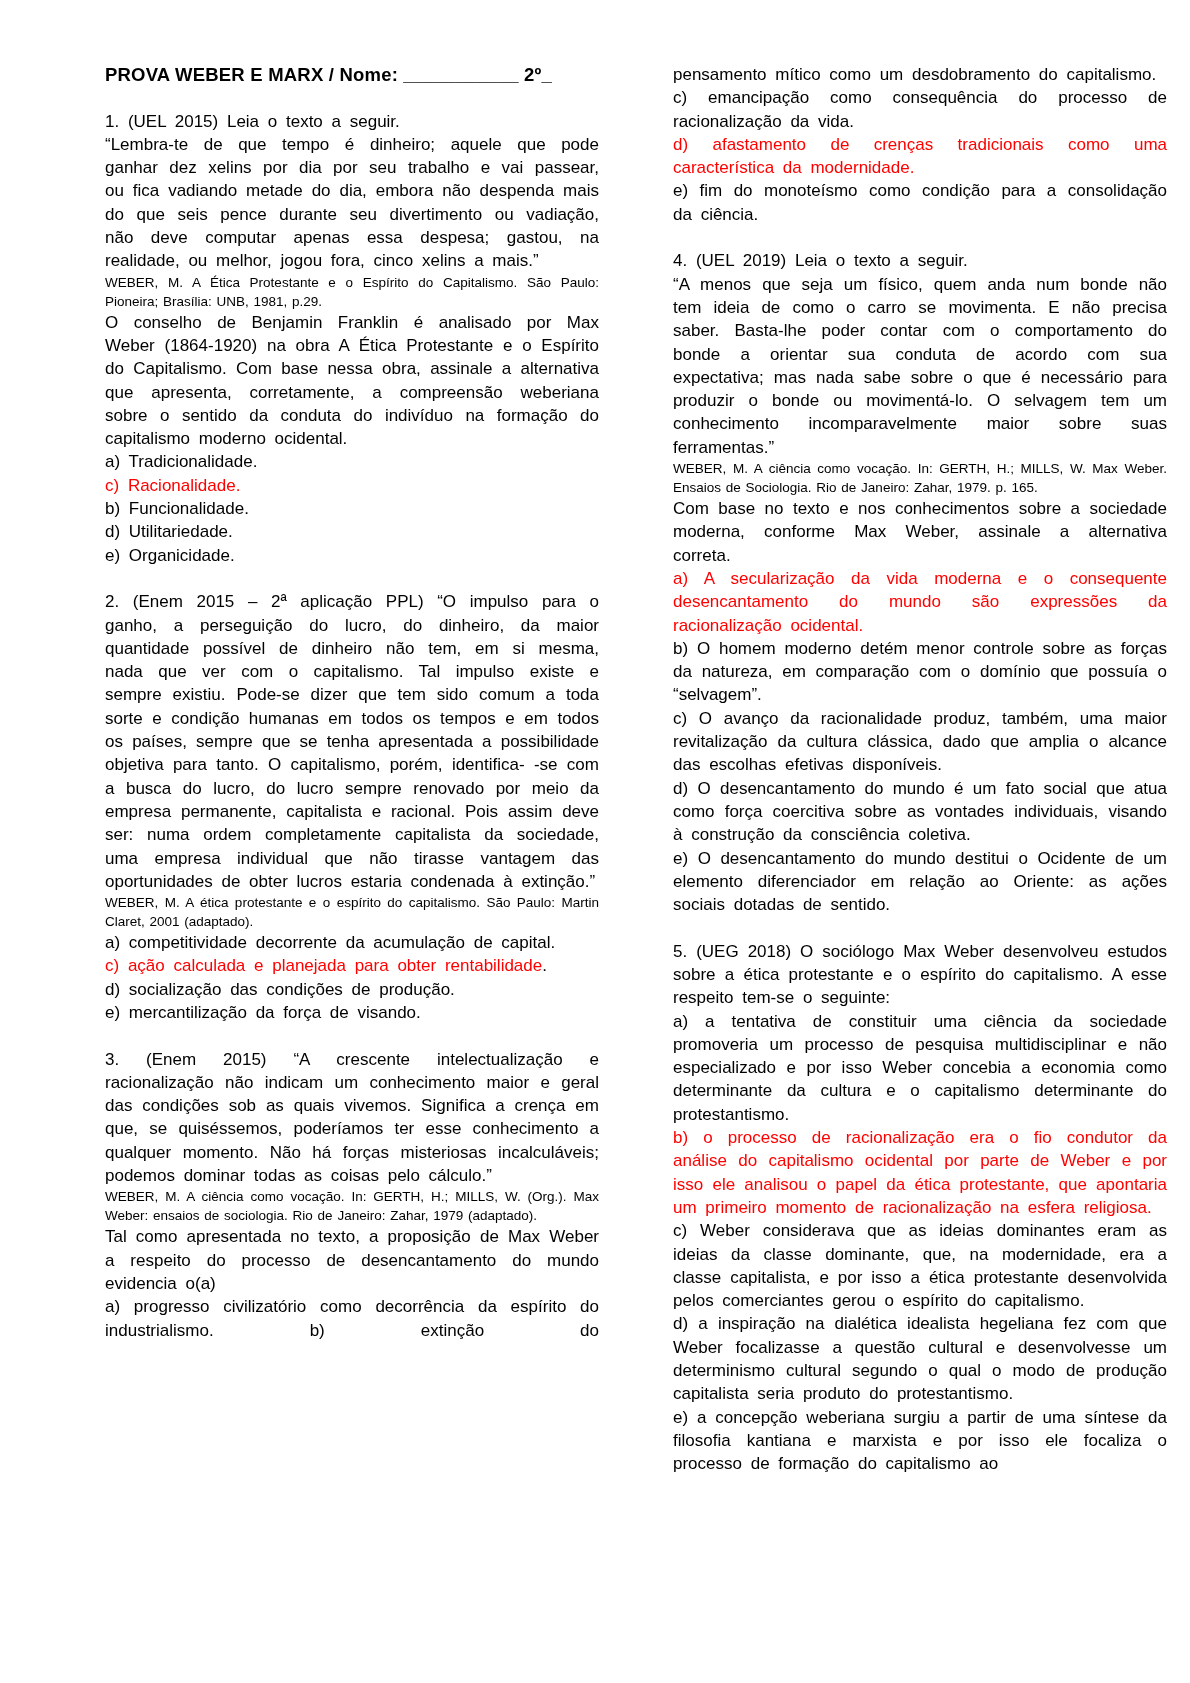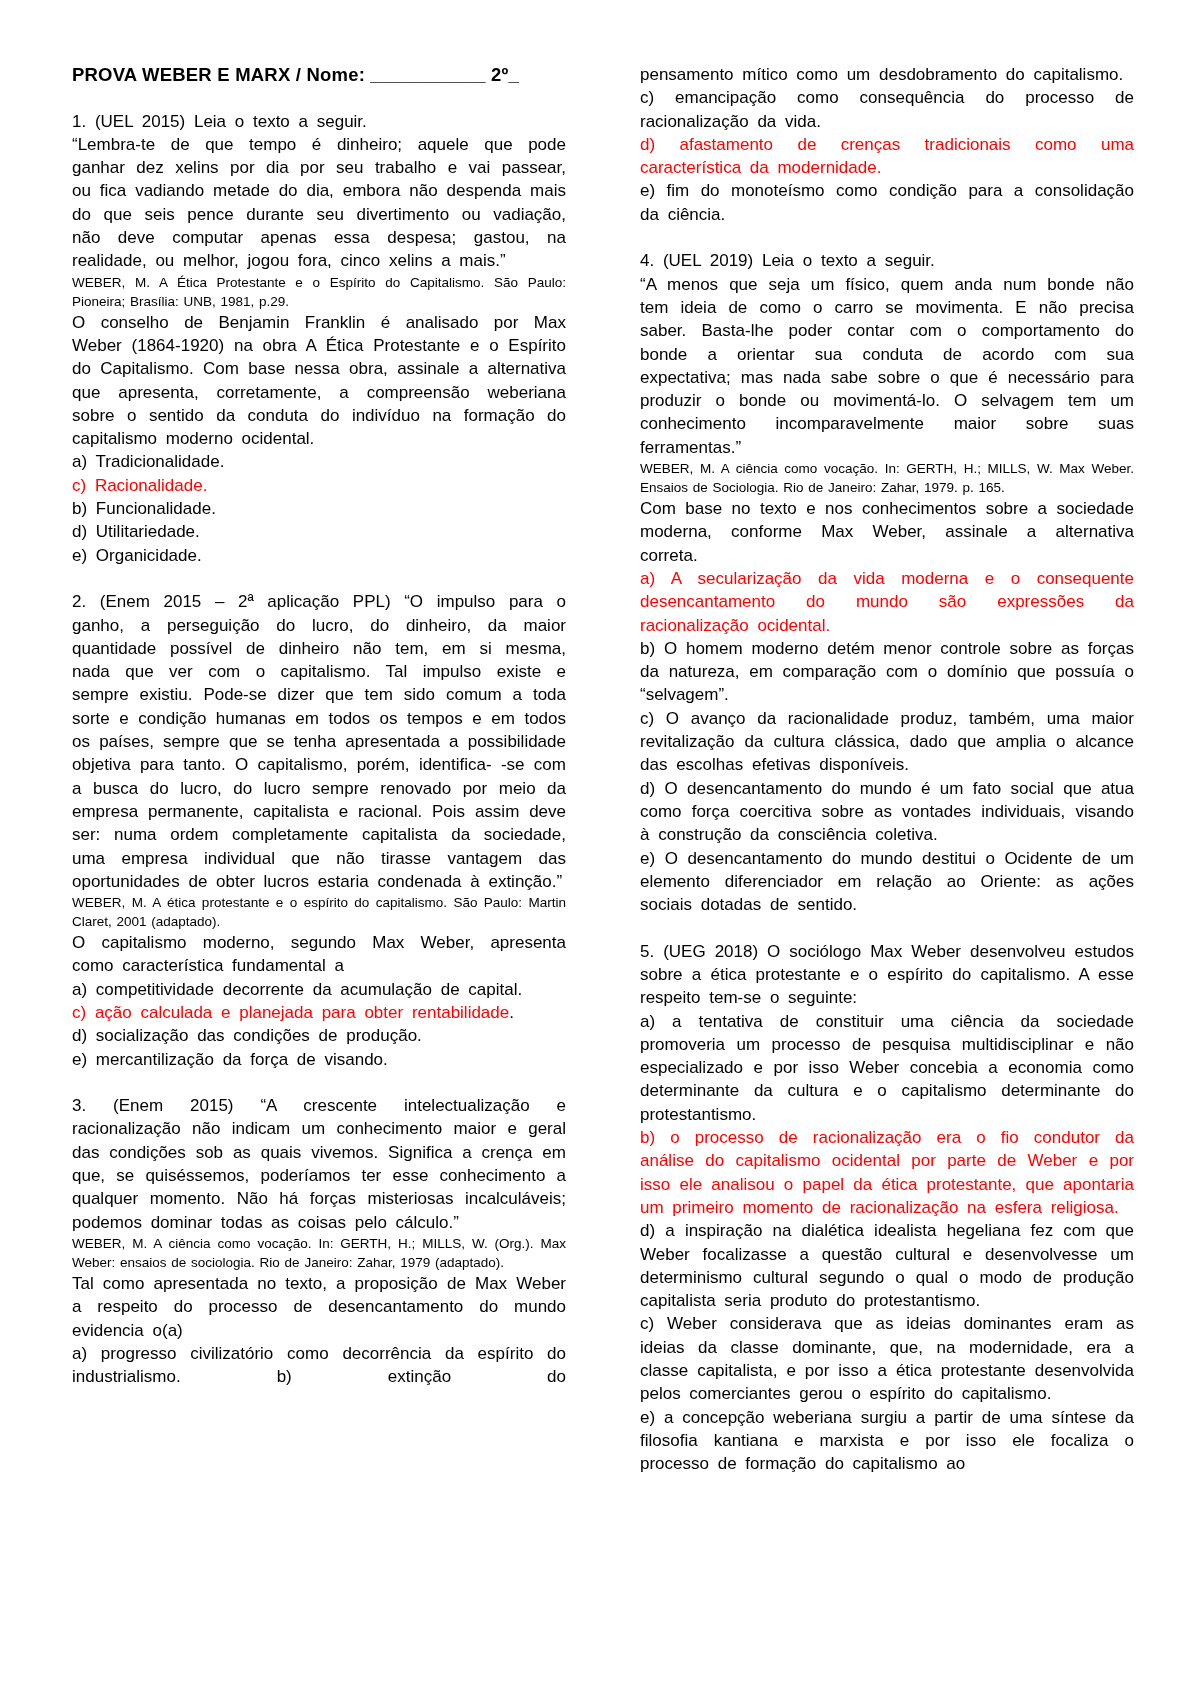--- a/index.html
+++ b/index.html
@@ -6,21 +6,21 @@
   body {
     width: 1190px; height: 1683px;
     background: #ffffff;
     overflow: hidden;
     color: #000000;
     font-family: "Liberation Sans", sans-serif;
   }
   .page {
     box-sizing: border-box;
     width: 1190px; height: 1683px;
-    padding: 63px 55px 30px 72px;
+    padding: 63px 55px 30px 105px;
   }
   .cols { display: flex; gap: 74px; align-items: flex-start; }
   .col { width: 494px; flex: 0 0 494px; }
   p.blk, div.blk { margin: 0; padding: 0; }
   .title {
     font-size: 18.5px; line-height: 23.3px; font-weight: bold;
     white-space: nowrap; letter-spacing: 0.2px;
   }
   .body {
     font-size: 17px; line-height: 23.3px;
@@ -47,21 +47,20 @@
         <p class="blk citation"><span>WEBER, M. A Ética Protestante e o Espírito do Capitalismo. São Paulo: Pioneira; Brasília: UNB, 1981, p.29.</span></p>
         <p class="blk body"><span>O conselho de Benjamin Franklin é analisado por Max Weber (1864-1920) na obra A Ética Protestante e o Espírito do Capitalismo. Com base nessa obra, assinale a alternativa que apresenta, corretamente, a compreensão weberiana sobre o sentido da conduta do indivíduo na formação do capitalismo moderno ocidental.</span></p>
         <p class="blk body"><span>a) Tradicionalidade.</span></p>
         <p class="blk body"><span class="red">c) Racionalidade.</span></p>
         <p class="blk body"><span>b) Funcionalidade.</span></p>
         <p class="blk body"><span>d) Utilitariedade.</span></p>
         <p class="blk body"><span>e) Organicidade.</span></p>
         <div class="blk spacer"></div>
         <p class="blk body"><span>2. (Enem 2015 – 2ª aplicação PPL) “O impulso para o ganho, a perseguição do lucro, do dinheiro, da maior quantidade possível de dinheiro não tem, em si mesma, nada que ver com o capitalismo. Tal impulso existe e sempre existiu. Pode-se dizer que tem sido comum a toda sorte e condição humanas em todos os tempos e em todos os países, sempre que se tenha apresentada a possibilidade objetiva para tanto. O capitalismo, porém, identifica- -se com a busca do lucro, do lucro sempre renovado por meio da empresa permanente, capitalista e racional. Pois assim deve ser: numa ordem completamente capitalista da sociedade, uma empresa individual que não tirasse vantagem das oportunidades de obter lucros estaria condenada à extinção.”</span></p>
         <p class="blk citation"><span>WEBER, M. A ética protestante e o espírito do capitalismo. São Paulo: Martin Claret, 2001 (adaptado).</span></p>
-        <p class="blk body"><span>O capitalismo moderno, segundo Max Weber, apresenta como característica fundamental a</span></p>
         <p class="blk body"><span>a) competitividade decorrente da acumulação de capital.</span></p>
         <p class="blk body"><span class="red">c) ação calculada e planejada para obter rentabilidade</span><span>.</span></p>
         <p class="blk body"><span>d) socialização das condições de produção.</span></p>
         <p class="blk body"><span>e) mercantilização da força de visando.</span></p>
         <div class="blk spacer"></div>
         <p class="blk body"><span>3. (Enem 2015) “A crescente intelectualização e racionalização não indicam um conhecimento maior e geral das condições sob as quais vivemos. Significa a crença em que, se quiséssemos, poderíamos ter esse conhecimento a qualquer momento. Não há forças misteriosas incalculáveis; podemos dominar todas as coisas pelo cálculo.”</span></p>
         <p class="blk citation"><span>WEBER, M. A ciência como vocação. In: GERTH, H.; MILLS, W. (Org.). Max Weber: ensaios de sociologia. Rio de Janeiro: Zahar, 1979 (adaptado).</span></p>
         <p class="blk body"><span>Tal como apresentada no texto, a proposição de Max Weber a respeito do processo de desencantamento do mundo evidencia o(a)</span></p>
         <p class="blk body jl"><span>a) progresso civilizatório como decorrência da espírito do industrialismo. b) extinção do</span></p>
       </div>
@@ -77,18 +76,18 @@
         <p class="blk body"><span>Com base no texto e nos conhecimentos sobre a sociedade moderna, conforme Max Weber, assinale a alternativa correta.</span></p>
         <p class="blk body"><span class="red">a) A secularização da vida moderna e o consequente desencantamento do mundo são expressões da racionalização ocidental.</span></p>
         <p class="blk body"><span>b) O homem moderno detém menor controle sobre as forças da natureza, em comparação com o domínio que possuía o “selvagem”.</span></p>
         <p class="blk body"><span>c) O avanço da racionalidade produz, também, uma maior revitalização da cultura clássica, dado que amplia o alcance das escolhas efetivas disponíveis.</span></p>
         <p class="blk body"><span>d) O desencantamento do mundo é um fato social que atua como força coercitiva sobre as vontades individuais, visando à construção da consciência coletiva.</span></p>
         <p class="blk body"><span>e) O desencantamento do mundo destitui o Ocidente de um elemento diferenciador em relação ao Oriente: as ações sociais dotadas de sentido.</span></p>
         <div class="blk spacer"></div>
         <p class="blk body"><span>5. (UEG 2018) O sociólogo Max Weber desenvolveu estudos sobre a ética protestante e o espírito do capitalismo. A esse respeito tem-se o seguinte:</span></p>
         <p class="blk body"><span>a) a tentativa de constituir uma ciência da sociedade promoveria um processo de pesquisa multidisciplinar e não especializado e por isso Weber concebia a economia como determinante da cultura e o capitalismo determinante do protestantismo.</span></p>
         <p class="blk body"><span class="red">b) o processo de racionalização era o fio condutor da análise do capitalismo ocidental por parte de Weber e por isso ele analisou o papel da ética protestante, que apontaria um primeiro momento de racionalização na esfera religiosa.</span></p>
+        <p class="blk body"><span>c) Weber considerava que as ideias dominantes eram as ideias da classe dominante, que, na modernidade, era a classe capitalista, e por isso a ética protestante desenvolvida pelos comerciantes gerou o espírito do capitalismo.</span></p>
         <p class="blk body"><span>d) a inspiração na dialética idealista hegeliana fez com que Weber focalizasse a questão cultural e desenvolvesse um determinismo cultural segundo o qual o modo de produção capitalista seria produto do protestantismo.</span></p>
-        <p class="blk body"><span>c) Weber considerava que as ideias dominantes eram as ideias da classe dominante, que, na modernidade, era a classe capitalista, e por isso a ética protestante desenvolvida pelos comerciantes gerou o espírito do capitalismo.</span></p>
         <p class="blk body"><span>e) a concepção weberiana surgiu a partir de uma síntese da filosofia kantiana e marxista e por isso ele focaliza o processo de formação do capitalismo ao</span></p>
       </div>
   </div>
 </div>
 
 </body></html>

